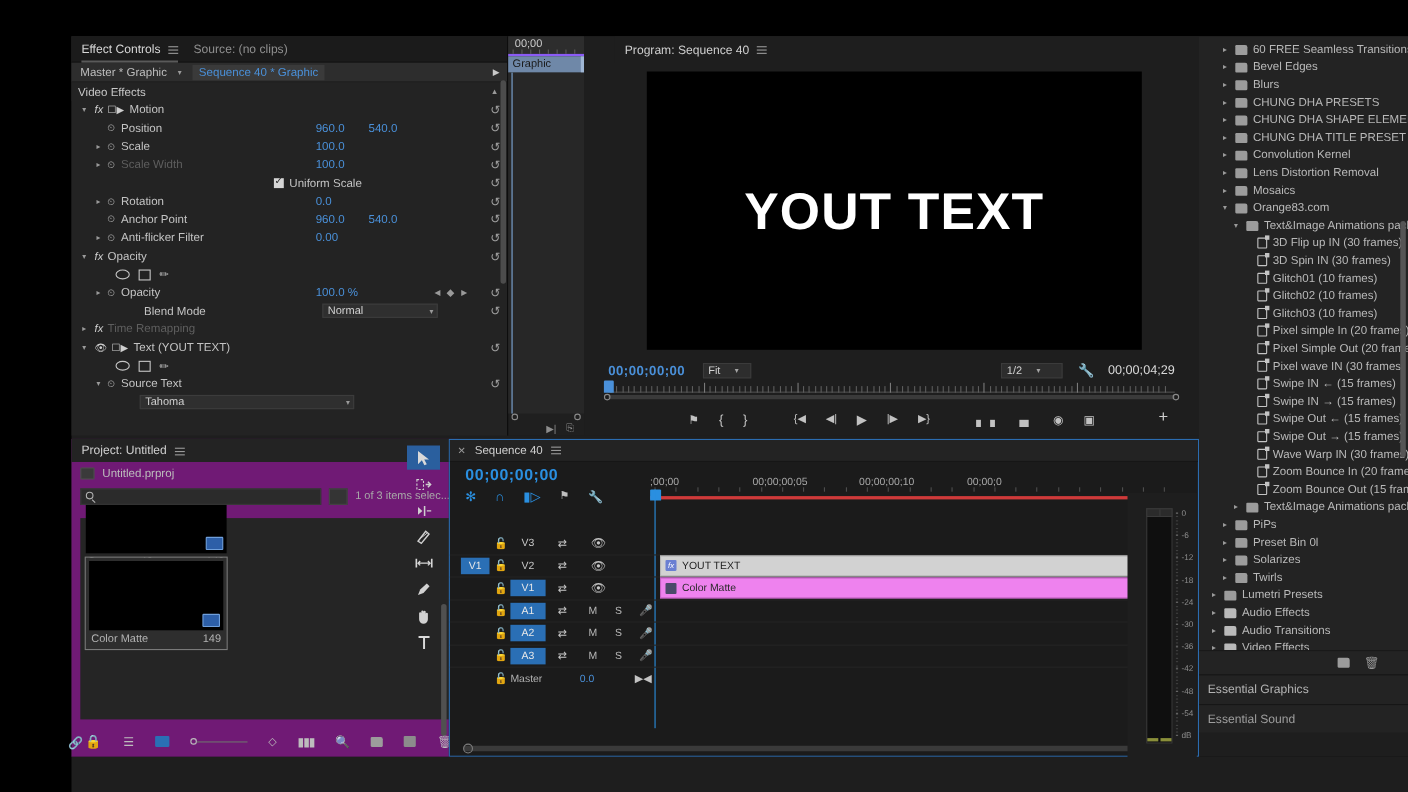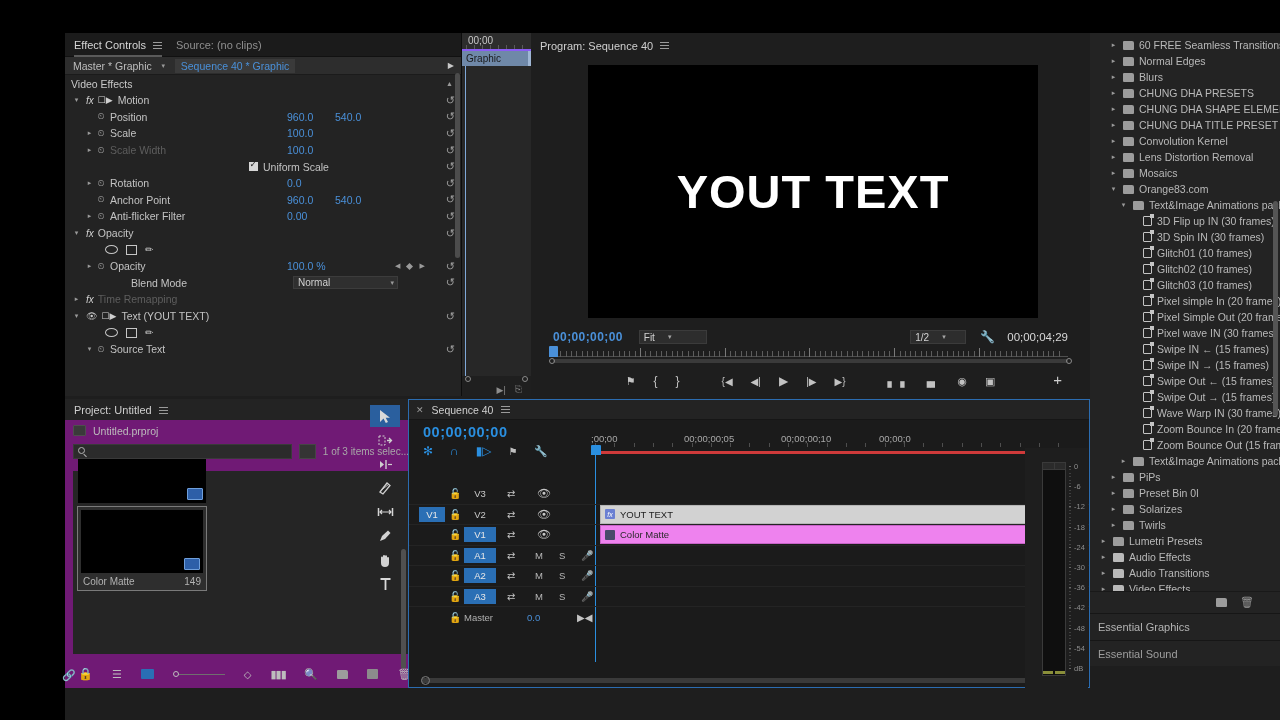--- a/index.html
+++ b/index.html
@@ -339,20 +339,26 @@
             <span class="sh-r"></span>
             <span class="sh-p">✏</span>
           </div>
         </div>
         <div class="row">
           <span class="arw" style="margin-left:19px">▾</span>
           <span class="stw ">⏲</span>
           <span class="" style="margin-left:3px">Source Text</span>
           <span class="tw">↺</span>
         </div>
+        <div class="row">
+          <span class="seldrop" style="left:62px;width:195px;color:#cfcfcf">
+            <span>Tahoma</span>
+            <span style="font-size:7px;color:#9a9a9a">▾</span>
+          </span>
+        </div>
       </div>
 
     <div class="fx-sb"></div>
   </div>
 
   <div class="panel" id="fxPanelRight">
     <div class="fxr-ruler">
       <span class="lbl">00;00</span>
       <span class="fxr-tick" style="left:4px"></span>
         <span class="fxr-tick" style="left:12px"></span>
@@ -371,38 +377,38 @@
       <span class="circ"></span>
       <span class="circ"></span>
     </div>
     <div style="position:absolute;bottom:0;left:0;right:0;height:13px;display:flex;justify-content:flex-end;gap:9px;padding-right:9px;align-items:center;color:#8d8d8d;font-size:9px;">
       <span>▶|</span>
       <span>⎘</span>
     </div>
   </div>
 
   <div class="panel" id="pgm">
-    <div class="ptabs" style="background:#1e1e1e;border-bottom:none;">
+    <div class="ptabs" style="background:#1e1e1e;border-bottom:none;margin-left:28px;">
       <div class="ptab" style="color:#cfcfcf">
         <span>Program: Sequence 40</span>
         <span class="hamb">
             <i></i>
             <i></i>
             <i></i>
           </span>
       </div>
     </div>
 
     <div class="pgm-video">
       <div class="pgm-text">YOUT TEXT</div>
     </div>
 
     <div class="pgm-bar">
       <span class="tc-blue">00;00;00;00</span>
-      <span class="mini-drop" style="margin-left:16px;width:68px;text-align:right;">
+      <span class="mini-drop" style="margin-left:16px;width:44px;text-align:right;">
         <span>Fit</span>
         <span style="font-size:7px;color:#a5a5a5;">▾</span>
       </span>
       <span style="flex:1"></span>
       <span class="mini-drop" style="width:56px;">
         <span>1/2</span>
         <span style="font-size:7px;color:#a5a5a5;">▾</span>
       </span>
       <span style="margin-left:14px;color:#d4d4d4;font-size:12px;">🔧</span>
       <span style="margin-left:12px;color:#d8d8d8;font-size:11.5px;">00;00;04;29</span>
@@ -537,21 +543,21 @@
         <div class="tnode">
           <span style="width:14px;flex:none"></span>
           <span class="tw-caret">▸</span>
           <span class="fold"></span>
           <span>60 FREE Seamless Transitions</span>
         </div>
         <div class="tnode">
           <span style="width:14px;flex:none"></span>
           <span class="tw-caret">▸</span>
           <span class="fold"></span>
-          <span>Normal Edges</span>
+          <span>Bevel Edges</span>
         </div>
         <div class="tnode">
           <span style="width:14px;flex:none"></span>
           <span class="tw-caret">▸</span>
           <span class="fold"></span>
           <span>Blurs</span>
         </div>
         <div class="tnode">
           <span style="width:14px;flex:none"></span>
           <span class="tw-caret">▸</span>

